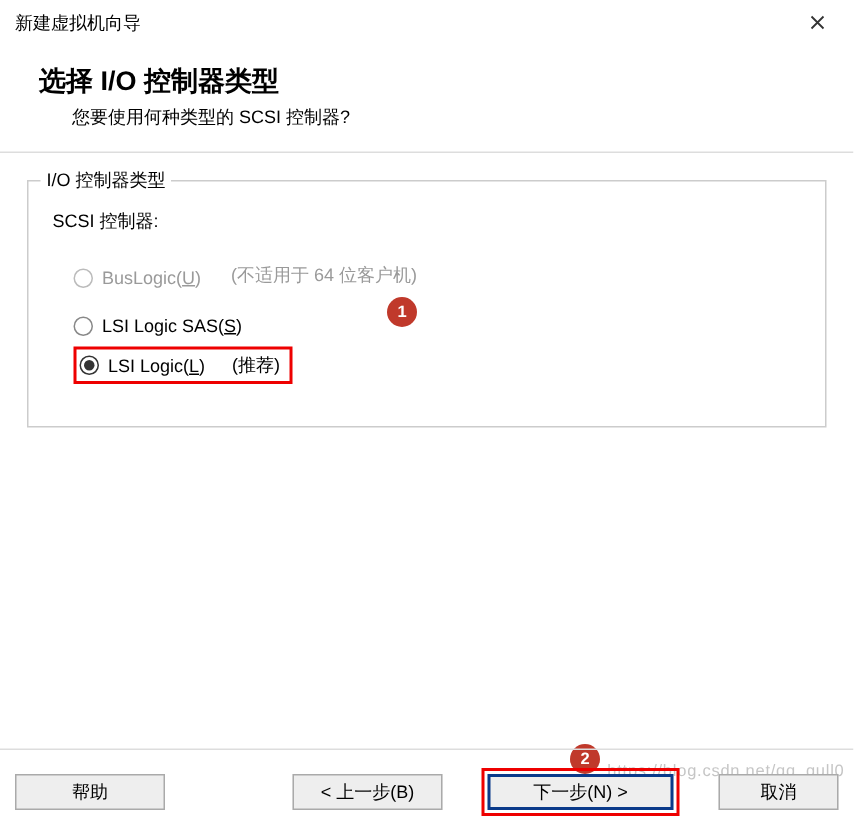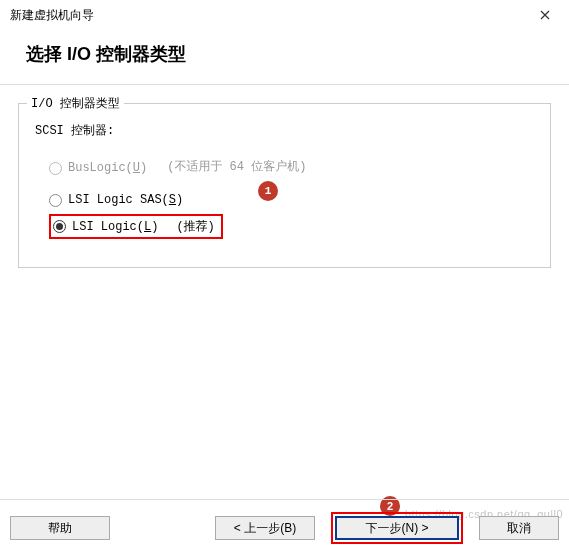--- a/index.html
+++ b/index.html
@@ -3,39 +3,39 @@
 <meta charset="utf-8">
 <style>
 * { box-sizing: border-box; margin: 0; padding: 0; }
 body { font-family: "Microsoft YaHei", "Segoe UI", sans-serif; font-size: 12px; background: #fff; width: 569px; height: 556px; overflow: hidden; position: relative; }
 .titlebar { display: flex; align-items: center; justify-content: space-between; padding: 6px 10px; height: 30px; }
 .close-btn { width: 28px; height: 22px; display: flex; align-items: center; justify-content: center; cursor: pointer; }
 .close-btn svg { width: 10px; height: 10px; }
 .header { padding: 12px 18px 14px 26px; border-bottom: 1px solid #ddd; }
 .header-title { font-size: 18px; font-weight: bold; margin-bottom: 4px; }
 .header-sub { font-size: 12px; margin-left: 22px; }
-.content { padding: 18px 18px 0 18px; position: relative; height: 420px; font-family: Liberation Mono, monospace; }
+.content { padding: 18px 18px 0 18px; position: relative; height: 420px; }
 .fieldset { border: 1px solid #ccc; padding: 14px 12px 18px 12px; position: relative; }
 .fieldset-legend { position: absolute; top: -9px; left: 8px; background: #fff; padding: 0 4px; font-size: 12px; }
 .scsi-label { margin: 4px 0 14px 4px; font-size: 12px; }
 .radio-row { display: flex; align-items: flex-end; margin: 10px 0 10px 18px; height: 22px; }
 .radio { width: 13px; height: 13px; border-radius: 50%; border: 1px solid #888; margin-right: 6px; display: inline-flex; align-items: center; justify-content: center; flex-shrink: 0; }
 .radio.disabled { border-color: #bbb; }
 .radio.selected { border-color: #333; }
 .radio.selected::after { content: ""; width: 7px; height: 7px; background: #333; border-radius: 50%; }
 .radio-label { font-size: 12px; }
 .radio-label.disabled { color: #9a9a9a; }
 .radio-label .u { text-decoration: underline; }
 .hint { margin-left: 20px; font-size: 12px; }
 .hint.disabled { color: #9a9a9a; }
 .highlight-box { border: 2px solid #e00; padding: 2px 6px 2px 2px; display: inline-flex; align-items: center; }
 .callout { width: 20px; height: 20px; border-radius: 50%; background: #c0392b; color: #fff; display: flex; align-items: center; justify-content: center; font-size: 11px; font-weight: bold; position: absolute; }
 .callout-1 { left: 258px; top: 96px; }
 .callout-2 { left: 380px; bottom: 40px; position: absolute; }
-.footer { position: absolute; bottom: 0; left: 0; right: 0; border-top: 1px solid #ddd; padding: 12px 10px; display: flex; gap: 16px; align-items: center; }
+.footer { position: absolute; bottom: 0; left: 0; right: 0; border-top: 1px solid #ddd; padding: 12px 10px; display: flex; gap: 26px; align-items: center; }
 .btn { height: 24px; border: 1px solid #aaa; background: #eee; font-size: 12px; cursor: pointer; display: inline-flex; align-items: center; justify-content: center; padding: 0 10px; }
 .btn-help { width: 100px; }
 .spacer { flex: 1; }
 .btn-back { width: 100px; }
 .btn-next { width: 124px; border: 2px solid #0a3a8a; }
 .next-wrap { border: 2px solid #e00; padding: 2px; display: inline-block; }
 .btn-cancel { width: 80px; }
 .watermark { position: absolute; right: 6px; bottom: 36px; font-size: 11px; color: rgba(150,150,150,0.55); letter-spacing: 0.5px; }
 </style>
 </head>
@@ -45,20 +45,21 @@
   <span>新建虚拟机向导</span>
   <div class="close-btn">
     <svg viewBox="0 0 10 10">
         <path d="M1 1 L9 9 M9 1 L1 9" stroke="#333" stroke-width="1.2" fill="none"></path>
       </svg>
   </div>
 </div>
 
 <div class="header">
   <div class="header-title">选择 I/O 控制器类型</div>
+  <div class="header-sub">您要使用何种类型的 SCSI 控制器?</div>
 </div>
 
 <div class="content">
   <div class="fieldset">
     <span class="fieldset-legend">I/O 控制器类型</span>
     <div class="scsi-label">SCSI 控制器:</div>
 
     <div class="radio-row">
       <span class="radio disabled"></span>
       <span class="radio-label disabled"><span>BusLogic(</span><span class="u">U</span><span>)</span></span>

